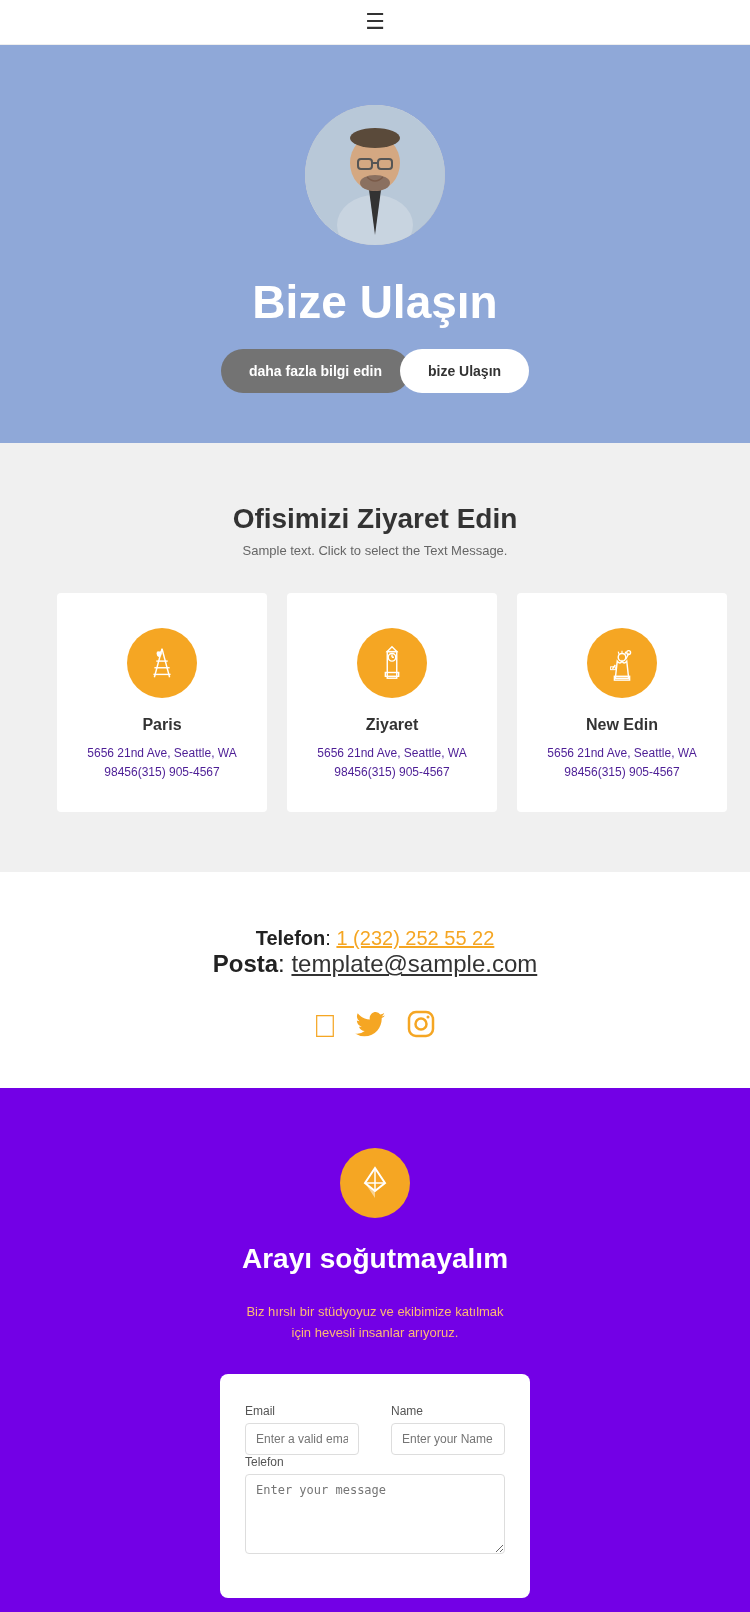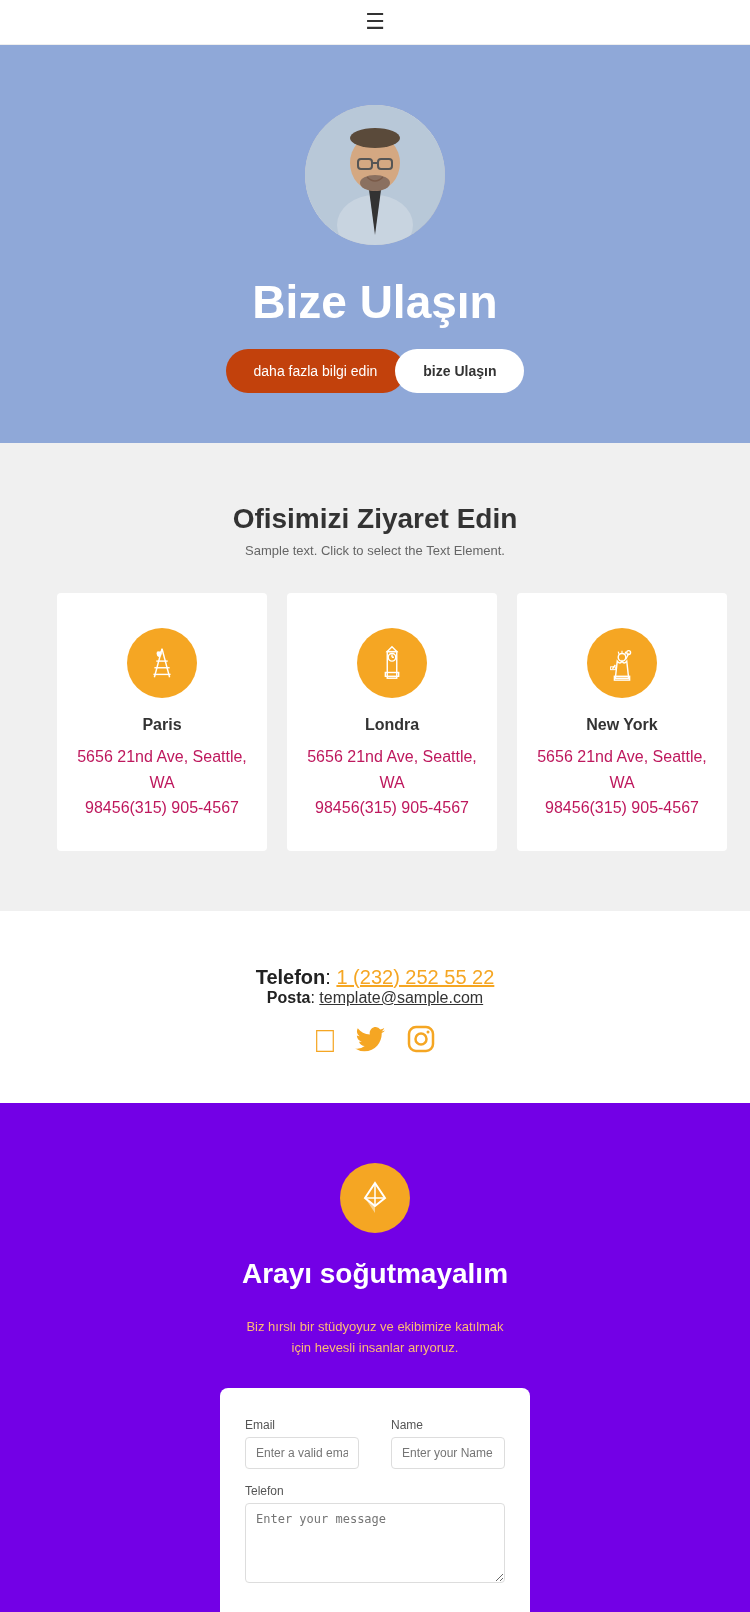--- a/index.html
+++ b/index.html
@@ -55,28 +55,28 @@
       max-width: 420px;
       margin: 0 auto 35px;
       line-height: 1.6;
     }
     .hero-buttons {
       display: flex;
       justify-content: center;
       gap: 0;
     }
     .btn-orange {
-      background: #c2410c;
+      background: #737373;
       color: #fff;
       border: none;
       padding: 2px 28px;
       border-radius: 30px;
       font-size: 14px;
       cursor: pointer;
-      font-weight: 400;
+      font-weight: 700;
     }
     .btn-white {
       background: #fff;
       color: #333;
       border: none;
       padding: 14px 28px;
       border-radius: 30px;
       font-size: 14px;
       cursor: pointer;
       font-weight: 600;
@@ -130,41 +130,41 @@
       stroke: #fff;
       stroke-width: 1.5;
     }
     .office-city {
       font-size: 16px;
       font-weight: 700;
       color: #333;
       margin-bottom: 10px;
     }
     .office-address {
-      font-size: 16px;
-      color: #be185d;
+      font-size: 12px;
+      color: #4c1d95;
       line-height: 1.6;
     }
 
     
     .contact-section {
       background: #fff;
       padding: 55px 20px 40px;
       text-align: center;
     }
     .contact-phone {
       font-size: 20px;
       color: #222;
     }
     .contact-phone span.label { font-weight: 700; }
     .contact-phone a { color: #f5a623; text-decoration: underline; }
     .contact-email {
-      font-size: 16px;
+      font-size: 24px;
       color: #222;
-      margin-bottom: 16px;
+      margin-bottom: 30px;
     }
     .contact-email span.label { font-weight: 700; }
     .contact-email a { color: #333; text-decoration: underline; }
     .social-icons {
       display: flex;
       justify-content: center;
       gap: 18px;
       margin-top: 10px;
     }
     .social-icon {
@@ -207,21 +207,20 @@
       background: #fff;
       border-radius: 8px;
       padding: 30px 25px 25px;
       max-width: 310px;
       margin: 0 auto;
       text-align: left;
     }
     .form-row {
       display: flex;
       gap: 32px;
-      margin-bottom: 15px;
     }
     .form-group {
       flex: 1;
     }
     .form-label {
       font-size: 12px;
       color: #555;
       margin-bottom: 5px;
       display: block;
     }
@@ -281,21 +280,21 @@
   </div>
   <h1 class="hero-title">Bize Ulaşın</h1>
   <div class="hero-buttons">
     <button class="btn-orange">daha fazla bilgi edin</button>
     <button class="btn-white">bize Ulaşın</button>
   </div>
 </section>
 
 <section class="office-section">
   <h2 class="office-title">Ofisimizi Ziyaret Edin</h2>
-  <p class="office-subtitle">Sample text. Click to select the Text Element.</p>
+  <p class="office-subtitle">Sample text. Click to select the Text Message.</p>
   <div class="office-cards">
 
     <div class="office-card">
       <div class="office-icon-circle">
         <svg class="office-icon-svg" viewBox="0 0 40 40" xmlns="http://www.w3.org/2000/svg">
 
           <line x1="20" y1="5" x2="12" y2="35" stroke="#fff" stroke-width="1.5"></line>
           <line x1="20" y1="5" x2="28" y2="35" stroke="#fff" stroke-width="1.5"></line>
           <line x1="14" y1="18" x2="26" y2="18" stroke="#fff" stroke-width="1.5"></line>
           <line x1="12" y1="25" x2="28" y2="25" stroke="#fff" stroke-width="1.5"></line>
@@ -315,21 +314,21 @@
           <rect x="15" y="8" width="10" height="28" stroke="#fff" stroke-width="1.5" fill="none"></rect>
           <rect x="13" y="30" width="14" height="4" stroke="#fff" stroke-width="1.5" fill="none"></rect>
           <circle cx="20" cy="14" r="4" stroke="#fff" stroke-width="1.5" fill="none"></circle>
 
           <line x1="20" y1="14" x2="20" y2="11" stroke="#fff" stroke-width="1.5"></line>
           <line x1="20" y1="14" x2="22" y2="14" stroke="#fff" stroke-width="1.5"></line>
 
           <polygon points="15,8 20,3 25,8" stroke="#fff" stroke-width="1.5" fill="none"></polygon>
         </svg>
       </div>
-      <div class="office-city">Londra</div>
+      <div class="office-city">Ziyaret</div>
       <div class="office-address">5656 21nd Ave, Seattle, WA<br>98456(315) 905-4567</div>
     </div>
 
     <div class="office-card">
       <div class="office-icon-circle">
         <svg class="office-icon-svg" viewBox="0 0 40 40" xmlns="http://www.w3.org/2000/svg">
 
           <line x1="27" y1="10" x2="24" y2="16" stroke="#fff" stroke-width="1.5"></line>
           <circle cx="27" cy="9" r="2" stroke="#fff" stroke-width="1.5" fill="none"></circle>
 
@@ -340,21 +339,21 @@
           <line x1="23" y1="11" x2="24" y2="8" stroke="#fff" stroke-width="1.2"></line>
 
           <path d="M15 18 L13 36 L27 36 L25 18 Q22 22 20 18 Q18 22 15 18Z" stroke="#fff" stroke-width="1.5" fill="none"></path>
 
           <line x1="13" y1="22" x2="10" y2="26" stroke="#fff" stroke-width="1.5"></line>
           <rect x="8" y="24" width="5" height="3" stroke="#fff" stroke-width="1" fill="none"></rect>
 
           <rect x="12" y="34" width="16" height="4" stroke="#fff" stroke-width="1.5" fill="none"></rect>
         </svg>
       </div>
-      <div class="office-city">New York</div>
+      <div class="office-city">New Edin</div>
       <div class="office-address">5656 21nd Ave, Seattle, WA<br>98456(315) 905-4567</div>
     </div>
 
   </div>
 </section>
 
 <section class="contact-section">
   <p class="contact-phone">
     <span class="label">Telefon</span>:
     <a href="tel:12322525522">1 (232) 252 55 22</a>

